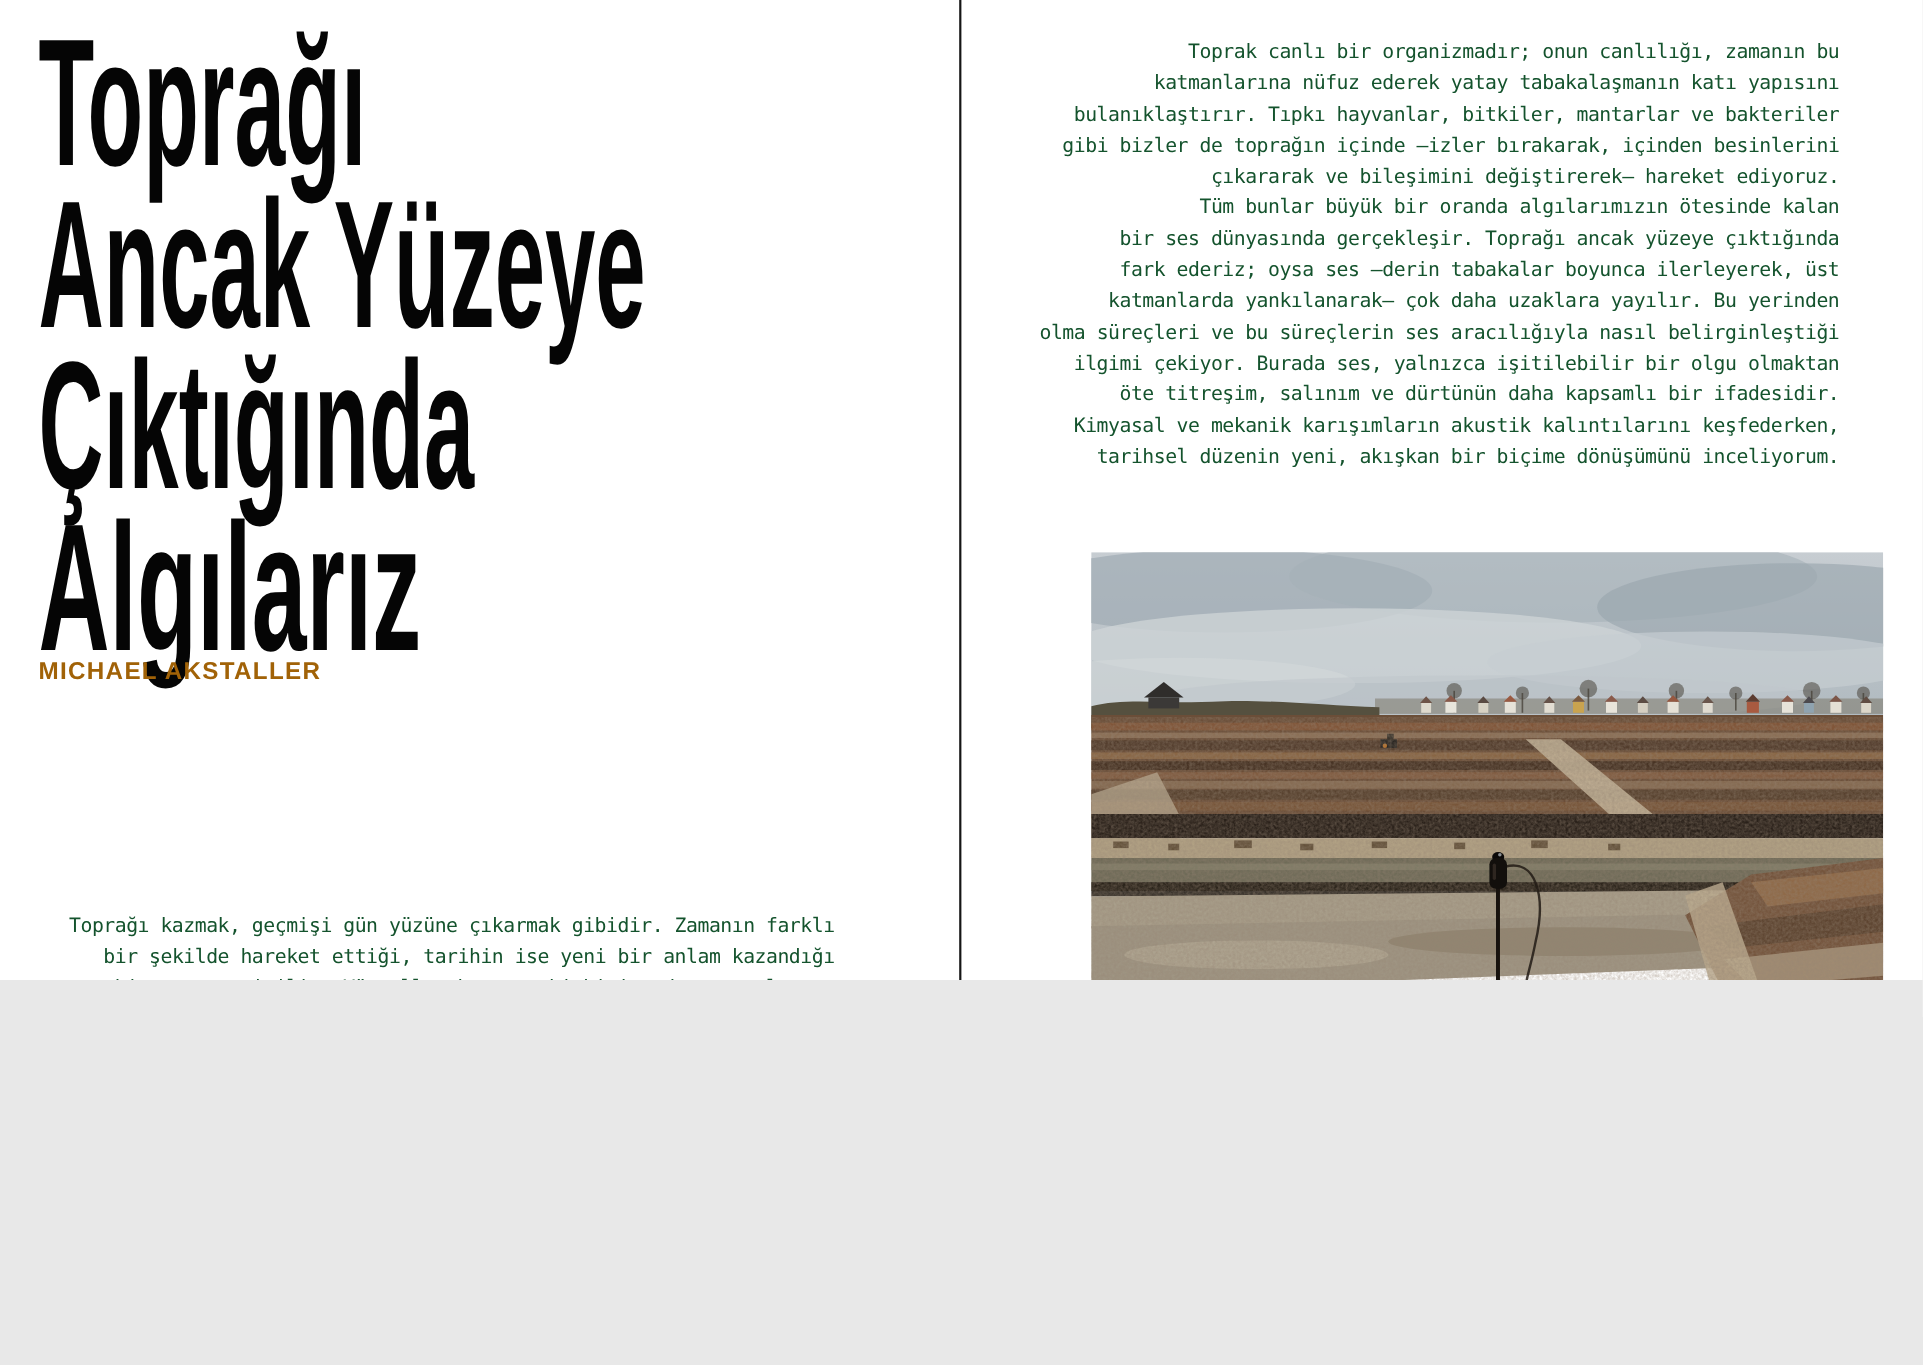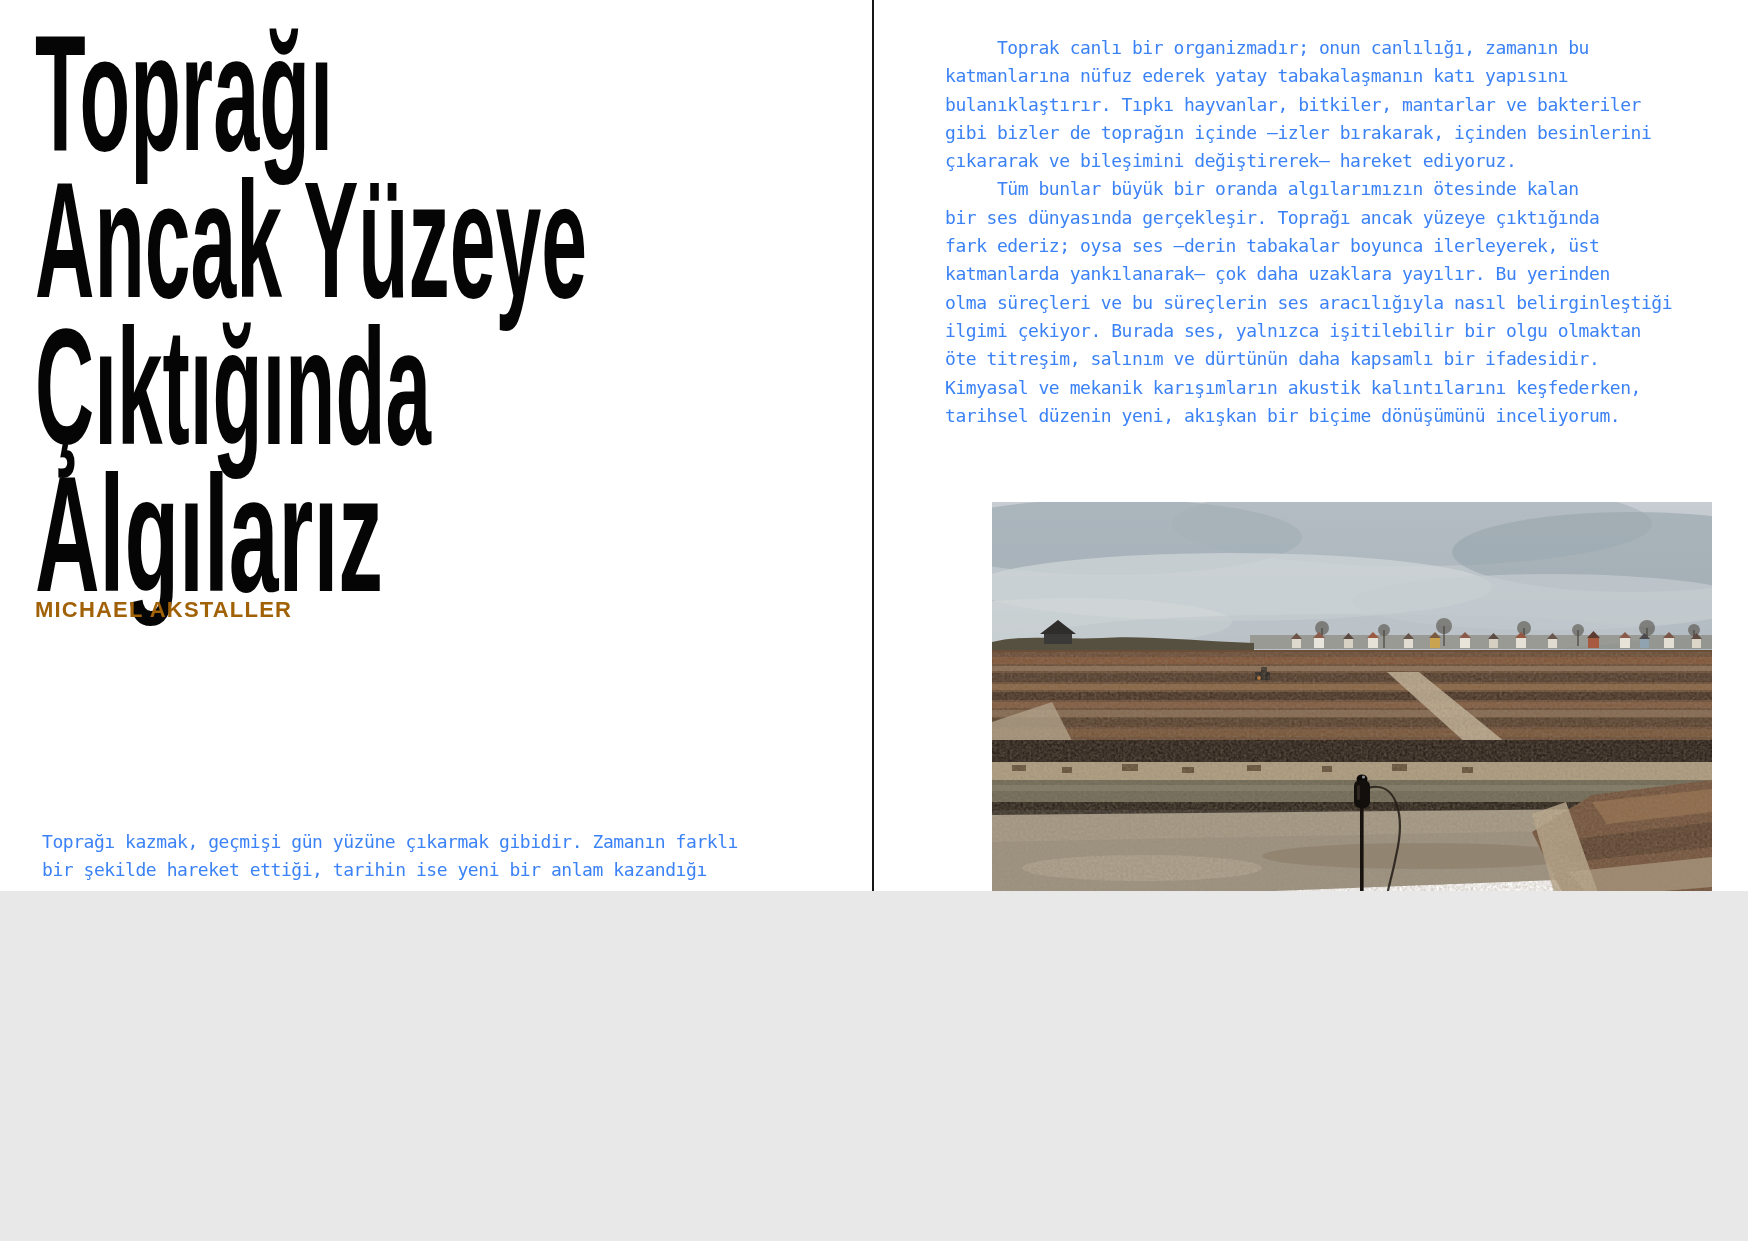--- a/index.html
+++ b/index.html
@@ -17,21 +17,21 @@
   .title-svg text {
     font-family:"Liberation Sans", sans-serif; font-weight:bold; fill:#050505;
   }
   .author {
     position:absolute; left:35px; top:598px;
     font-family:"Liberation Sans", sans-serif; font-size:22px; font-weight:bold;
     letter-spacing:1.2px; line-height:24px; color:#a16207;
   }
   .body-text {
     position:absolute; white-space:pre;
-    font-size:18px; line-height:28.3px; letter-spacing:-0.45px; color:#3b82f6;
+    font-size:18px; line-height:28.3px; letter-spacing:-0.45px; color:#14532d;text-align:right;
   }
   .body-left  { left:42px;  top:828px; }
   .body-right { left:945px; top:34px; }
   
   .photo { position:absolute; left:992px; top:502px; width:720px; height:528px; display:block; }
   .caption {
     position:absolute; left:1235px; top:1051px; white-space:pre;
     font-size:12px; line-height:21.5px; letter-spacing:-0.25px; color:#161616;
   }
   .caption .cap-italic { font-style:italic; }

